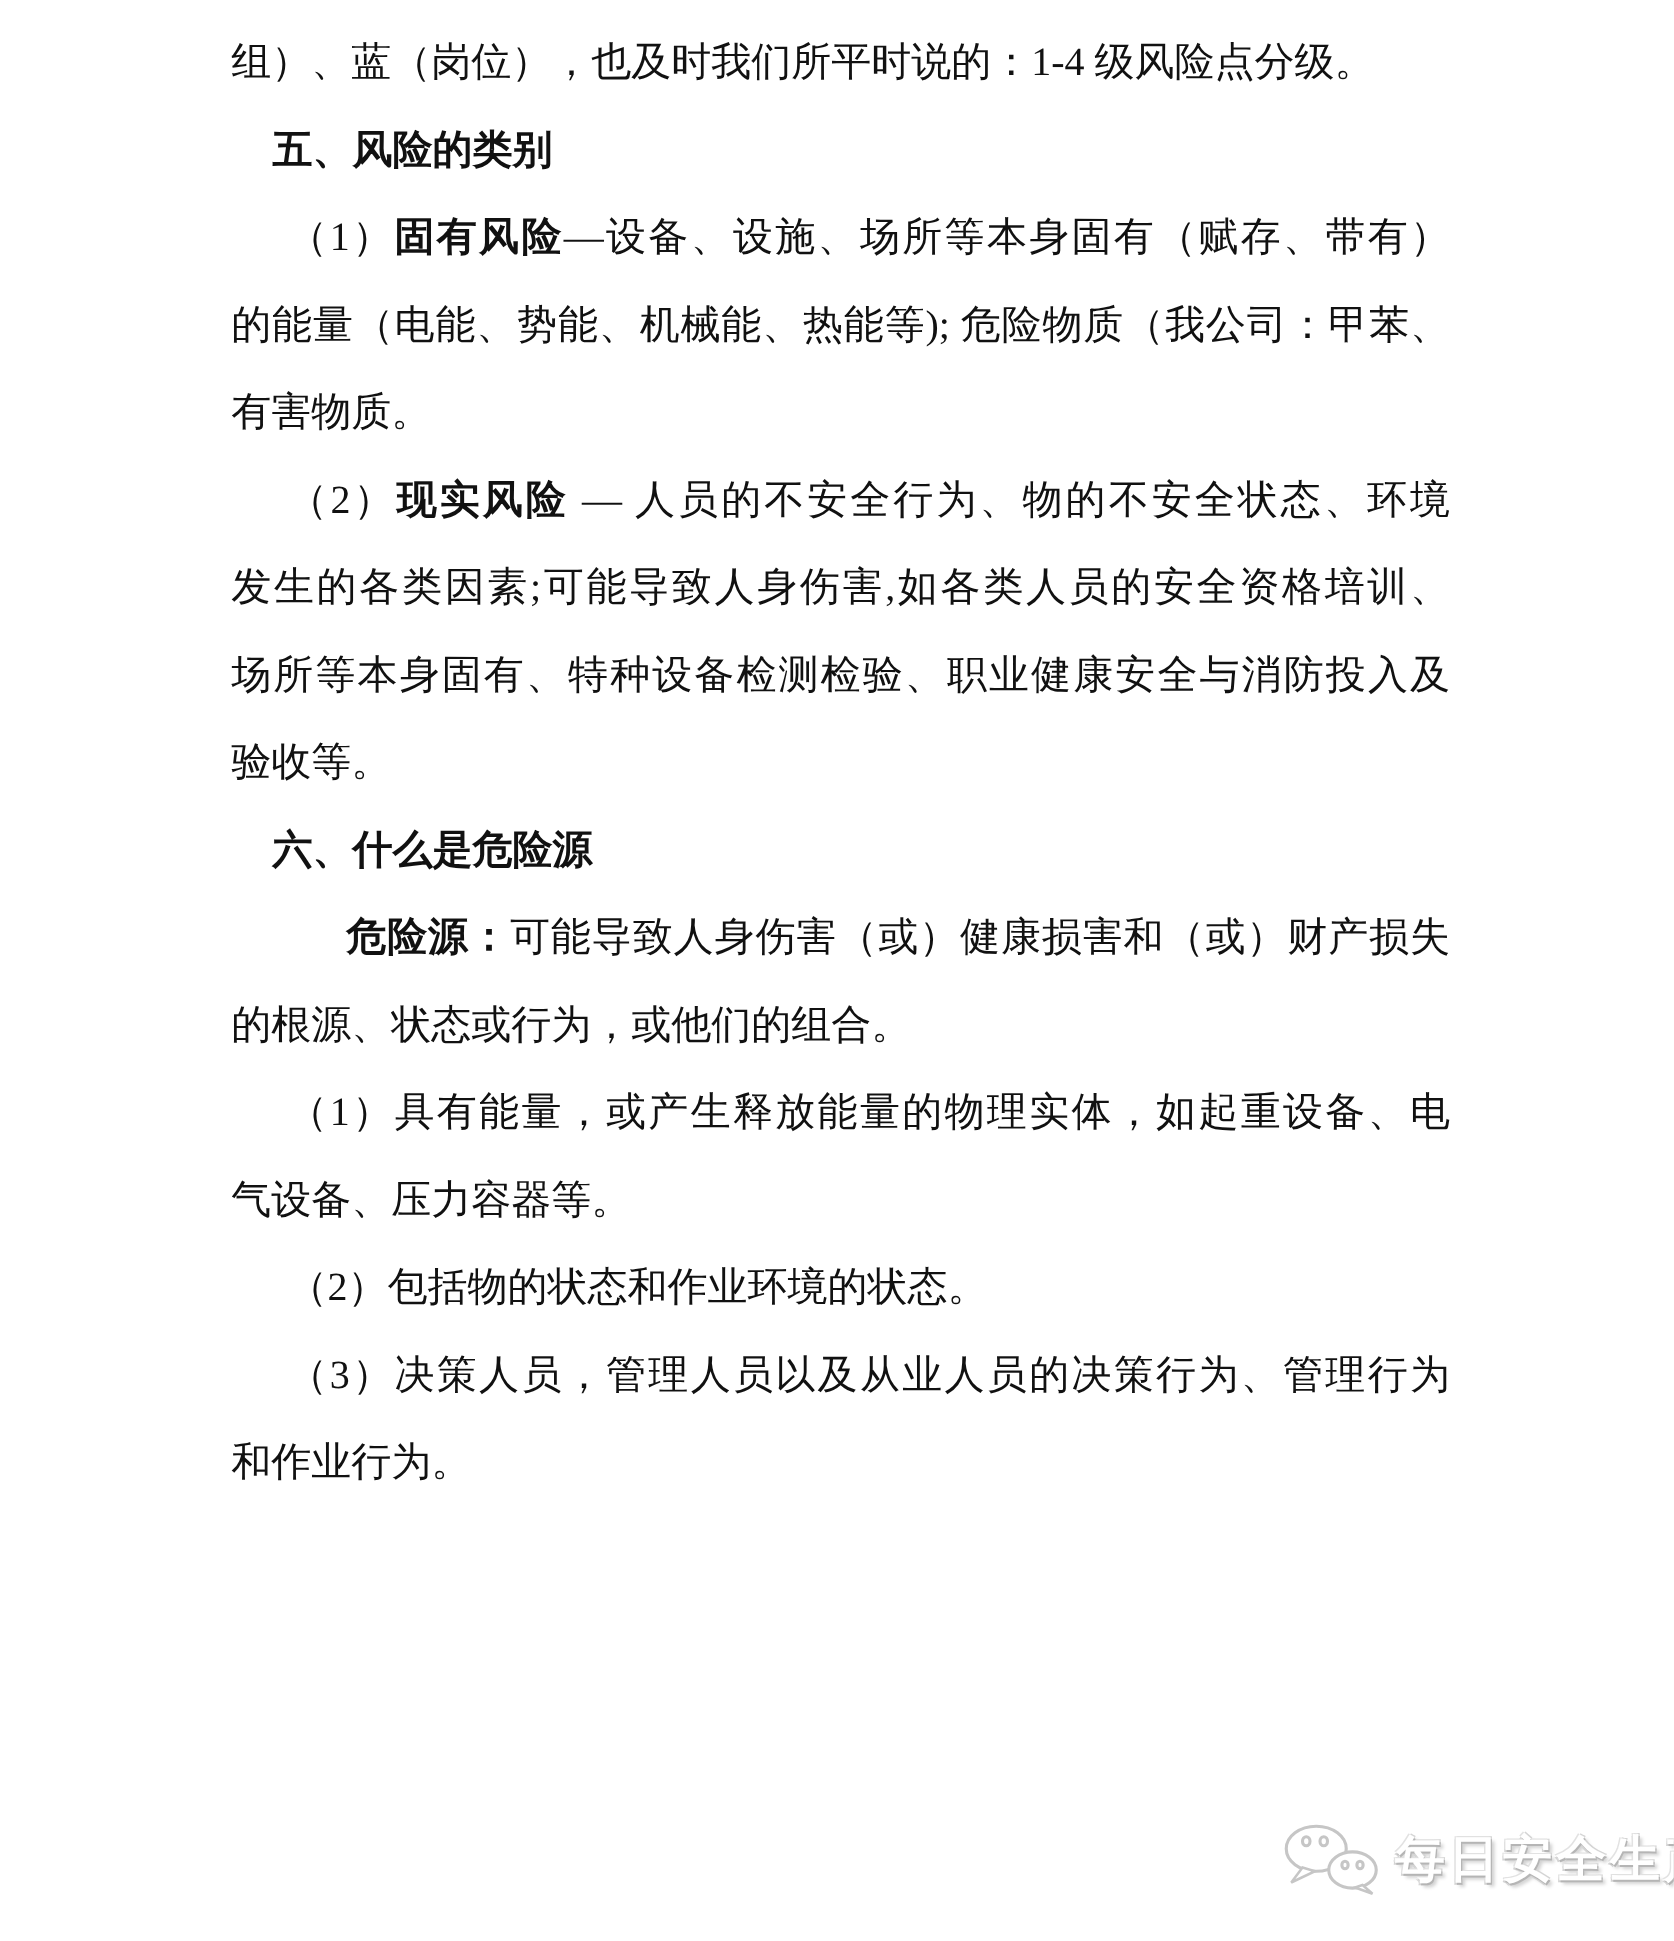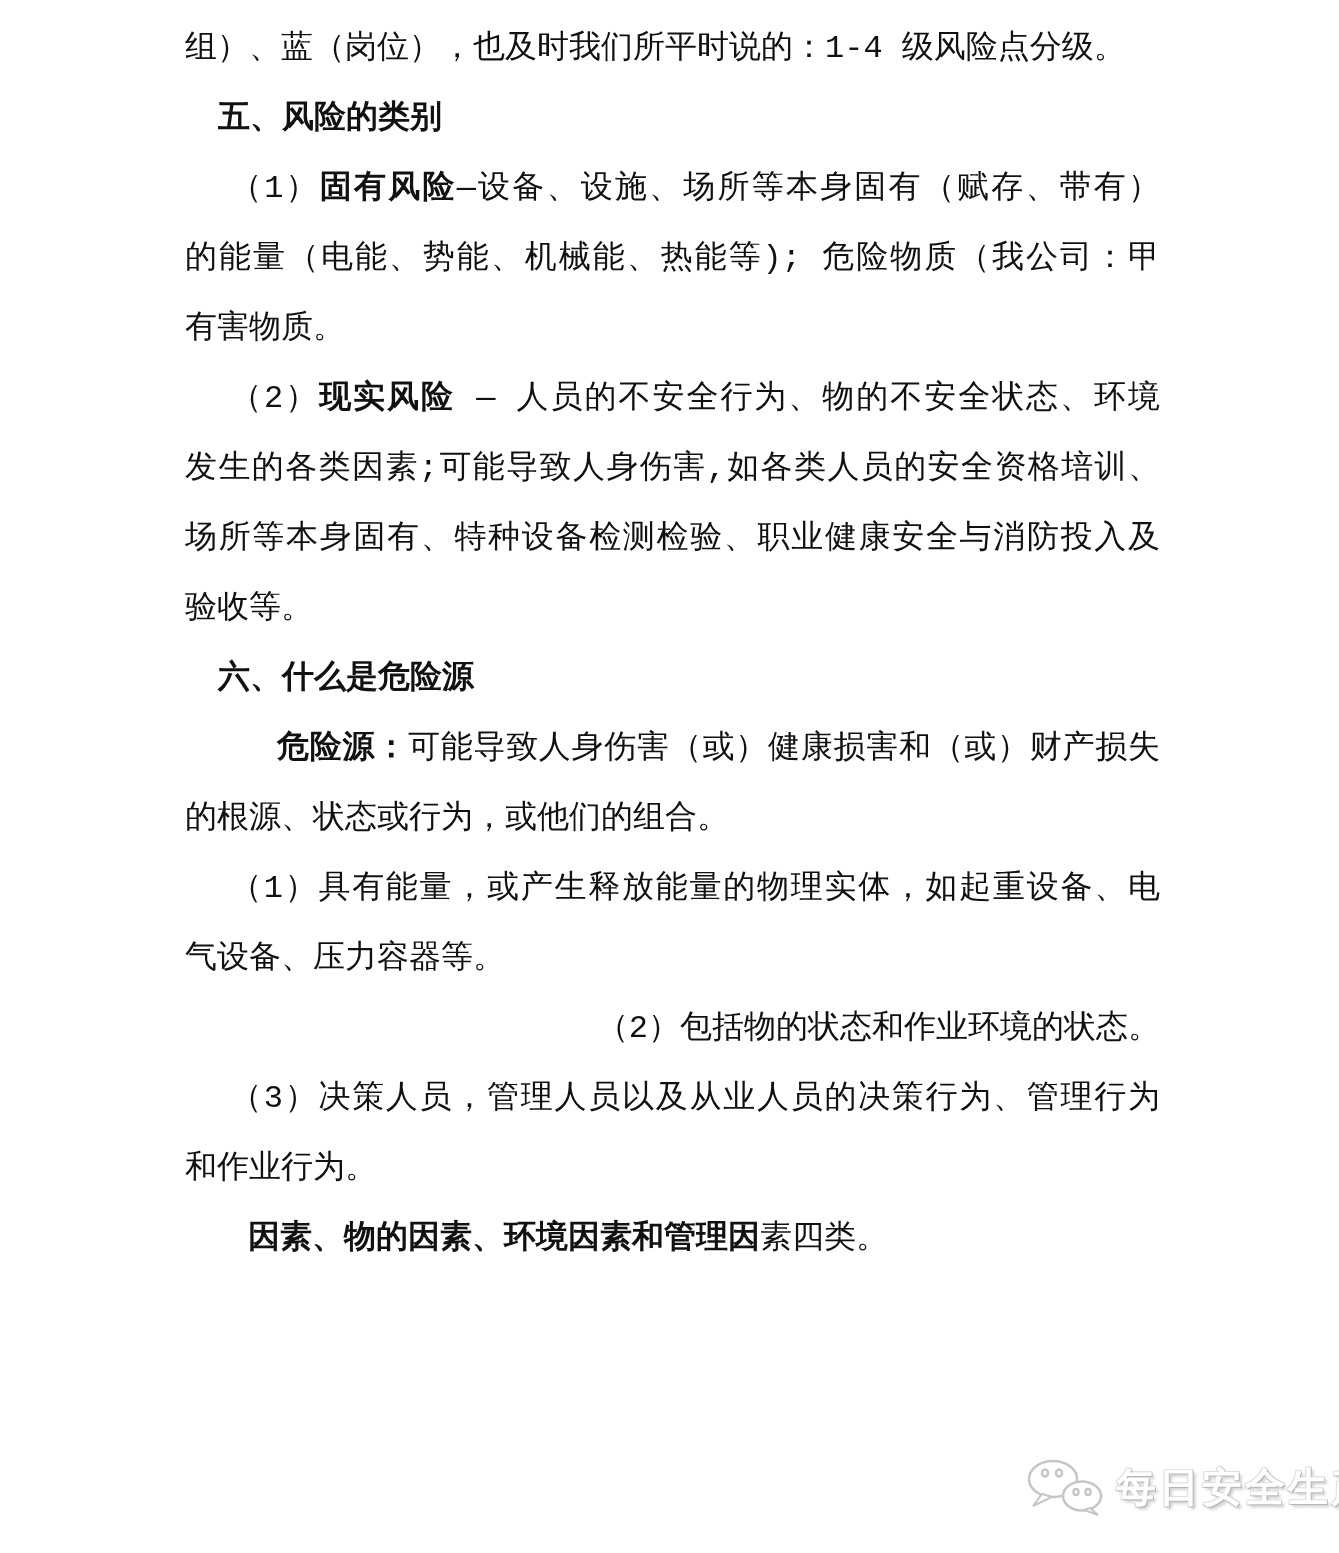--- a/index.html
+++ b/index.html
@@ -23,21 +23,21 @@
     overflow:hidden;
     text-align:left;
   }
   .line.just{
     text-align:justify;
     text-align-last:justify;
     text-justify:inter-character;
   }
   .ind-none{padding-left:0;}
   .ind-heading{padding-left:33px;}
-  .ind-numbered{padding-left:45px;text-align:right;}
+  .ind-numbered{padding-left:45px;}
   .ind-deep{padding-left:92px;}
   .ind-hanging{padding-left:63px;}
   .seg{font-weight:400;}
   .seg.bold{font-weight:700;}
   .watermark{
     position:absolute;
     left:1026px;top:1458px;
     display:flex;
     align-items:center;
     gap:10px;
@@ -53,39 +53,38 @@
       -1px -1px 0 #e2e2e2,
       1px -1px 0 #d4d4d4,
       -1px 1px 0 #d4d4d4,
       3px 3px 3px #d0d0d0;
   }
 </style>
 </head>
 <body style="background: rgb(255, 255, 255);">
 
 <div class="page">
-  <div class="doc" style="color: rgb(17, 17, 17); font-family: Liberation Mono, monospace;">
+  <div class="doc" style="color: rgb(17, 17, 17);">
       <div class="line ind-none"><span class="seg">组）、蓝（岗位），也及时我们所平时说的：1-4 级风险点分级。</span></div>
       <div class="line ind-heading"><span class="seg bold">五、风险的类别</span></div>
       <div class="line ind-numbered just"><span class="seg">（1）</span><span class="seg bold">固有风险</span><span class="seg">—设备、设施、场所等本身固有（赋存、带有）</span></div>
       <div class="line ind-none just"><span class="seg">的能量（电能、势能、机械能、热能等); 危险物质（我公司：甲苯、</span></div>
       <div class="line ind-none"><span class="seg">有害物质。</span></div>
       <div class="line ind-numbered just"><span class="seg">（2）</span><span class="seg bold">现实风险</span><span class="seg"> — 人员的不安全行为、物的不安全状态、环境</span></div>
       <div class="line ind-none just"><span class="seg">发生的各类因素;可能导致人身伤害,如各类人员的安全资格培训、</span></div>
       <div class="line ind-none just"><span class="seg">场所等本身固有、特种设备检测检验、职业健康安全与消防投入及</span></div>
       <div class="line ind-none"><span class="seg">验收等。</span></div>
       <div class="line ind-heading"><span class="seg bold">六、什么是危险源</span></div>
       <div class="line ind-deep just"><span class="seg bold">危险源：</span><span class="seg">可能导致人身伤害（或）健康损害和（或）财产损失</span></div>
       <div class="line ind-none"><span class="seg">的根源、状态或行为，或他们的组合。</span></div>
       <div class="line ind-numbered just"><span class="seg">（1）具有能量，或产生释放能量的物理实体，如起重设备、电</span></div>
       <div class="line ind-none"><span class="seg">气设备、压力容器等。</span></div>
       <div class="line ind-numbered"><span class="seg">（2）包括物的状态和作业环境的状态。</span></div>
       <div class="line ind-numbered just"><span class="seg">（3）决策人员，管理人员以及从业人员的决策行为、管理行为</span></div>
       <div class="line ind-none"><span class="seg">和作业行为。</span></div>
-      <div class="line ind-hanging"><span class="seg bold">因素、物的因素、环境因素和管理因</span><span class="seg">素四类。</span></div>
     </div>
 
   <div class="watermark">
     <svg width="80" height="58" viewBox="0 0 80 58" xmlns="http://www.w3.org/2000/svg">
       <g fill="#ffffff" stroke="#c6c6c6" stroke-width="2.5">
         <ellipse cx="27" cy="21" rx="24" ry="18"></ellipse>
         <path d="M16 36 L7 48 L26 39 Z" stroke-width="2"></path>
         <ellipse cx="19" cy="15" rx="3" ry="3.6"></ellipse>
         <ellipse cx="33" cy="15" rx="3" ry="3.6"></ellipse>
         <ellipse cx="56" cy="38" rx="19" ry="14.5"></ellipse>

